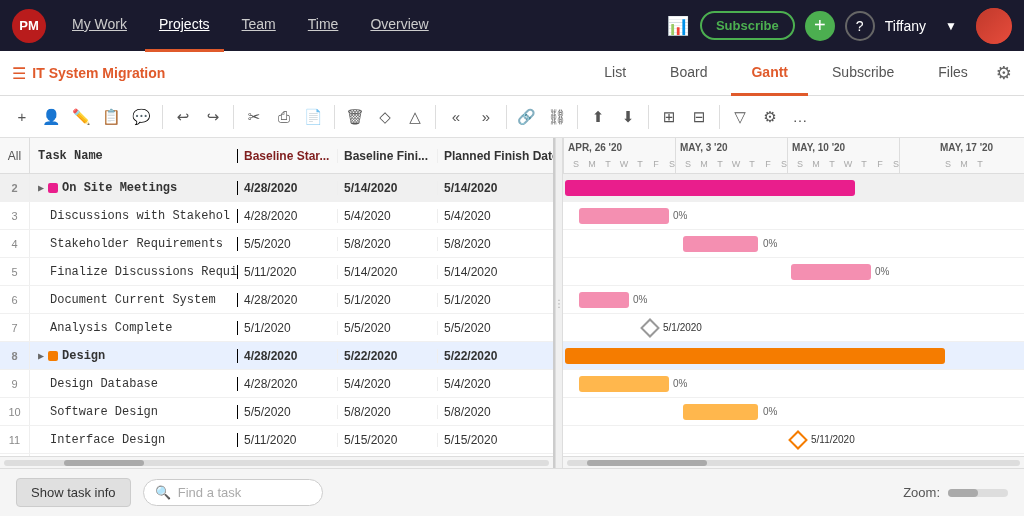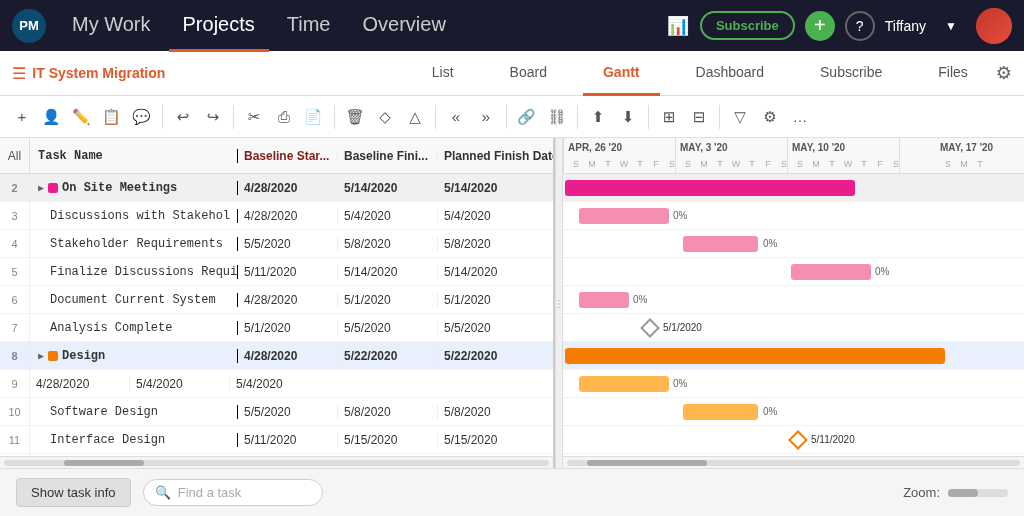--- a/index.html
+++ b/index.html
@@ -10,35 +10,36 @@
       background: #1a1a2e;
       height: 51px;
       display: flex;
       align-items: center;
       padding: 0 12px;
       gap: 4px;
       position: relative;
     }
     .pm-logo {
       width: 34px; height: 34px;
-      background: #0c4a6e;
+      background: #b91c1c;
       border-radius: 50%;
       display: flex; align-items: center; justify-content: center;
       color: white; font-weight: bold; font-size: 13px;
       margin-right: 8px;
       flex-shrink: 0;
     }
     .nav-item {
       color: #ccc;
       padding: 6px 14px;
       cursor: pointer;
-      font-size: 20px;
+      font-size: 14px;
       height: 53px;
       display: flex; align-items: center;
       border-bottom: 3px solid transparent;
+      text-decoration: underline;
     }
     .nav-item.active {
       color: white;
       border-bottom: 3px solid #e05a2b;
     }
     .nav-spacer { flex: 1; }
     .nav-right {
       display: flex; align-items: center; gap: 10px;
     }
     .subscribe-btn {
@@ -82,21 +83,21 @@
     .sub-nav {
       background: white;
       height: 45px;
       display: flex;
       align-items: center;
       border-bottom: 1px solid #ddd;
       padding: 0 12px;
     }
     .hamburger-icon { color: #e05a2b; margin-right: 6px; font-size: 16px; cursor: pointer; }
     .project-title { color: #e05a2b; font-size: 14px; font-weight: 600; cursor: pointer; flex: 1; }
-    .sub-nav-tabs { display: flex; gap: 16px; }
+    .sub-nav-tabs { display: flex; gap: 4px; }
     .sub-tab {
       padding: 0 20px;
       height: 45px;
       display: flex; align-items: center;
       cursor: pointer;
       color: #555;
       font-size: 14px;
       border-bottom: 3px solid transparent;
     }
     .sub-tab.active {
@@ -377,20 +378,21 @@
       flex-shrink: 0;
     }
   </style>
 </head>
 <body>
 
 <div class="top-nav">
   <div class="pm-logo">PM</div>
   <div class="nav-item">My Work</div>
   <div class="nav-item active">Projects</div>
+  <div class="nav-item">Team</div>
   <div class="nav-item">Time</div>
   <div class="nav-item">Overview</div>
   <div class="nav-spacer"></div>
   <div class="nav-right">
     <div class="monitor-icon">📊</div>
     <button class="subscribe-btn">Subscribe</button>
     <div class="nav-icon-btn green-circle">+</div>
     <div class="nav-icon-btn question">?</div>
     <span class="user-name">Tiffany</span>
     <div class="nav-icon-btn" style="font-size:12px; color:white;">▼</div>
@@ -400,21 +402,20 @@
   </div>
 </div>
 
 <div class="sub-nav">
   <span class="hamburger-icon">☰</span>
   <span class="project-title">IT System Migration</span>
   <div class="sub-nav-tabs">
     <div class="sub-tab">List</div>
     <div class="sub-tab">Board</div>
     <div class="sub-tab active">Gantt</div>
-    <div class="sub-tab">Dashboard</div>
     <div class="sub-tab">Subscribe</div>
     <div class="sub-tab">Files</div>
   </div>
   <span class="settings-icon">⚙</span>
 </div>
 
 <div class="toolbar">
   <div class="tb-btn">+</div>
   <div class="tb-btn">👤</div>
   <div class="tb-btn">✏️</div>
@@ -522,20 +523,21 @@
           <span class="group-color-dot dot-orange"></span>
           <span>Design</span>
         </div>
         <div class="row-bs">4/28/2020</div>
         <div class="row-bf">5/22/2020</div>
         <div class="row-pf" style="border-right:none; font-weight:700;">5/22/2020</div>
       </div>
 
       <div class="gantt-row">
         <div class="row-num">9</div>
+        <div class="row-task child">Design Database</div>
         <div class="row-bs">4/28/2020</div>
         <div class="row-bf">5/4/2020</div>
         <div class="row-pf" style="border-right:none;">5/4/2020</div>
       </div>
 
       <div class="gantt-row">
         <div class="row-num">10</div>
         <div class="row-task child">Software Design</div>
         <div class="row-bs">5/5/2020</div>
         <div class="row-bf">5/8/2020</div>

